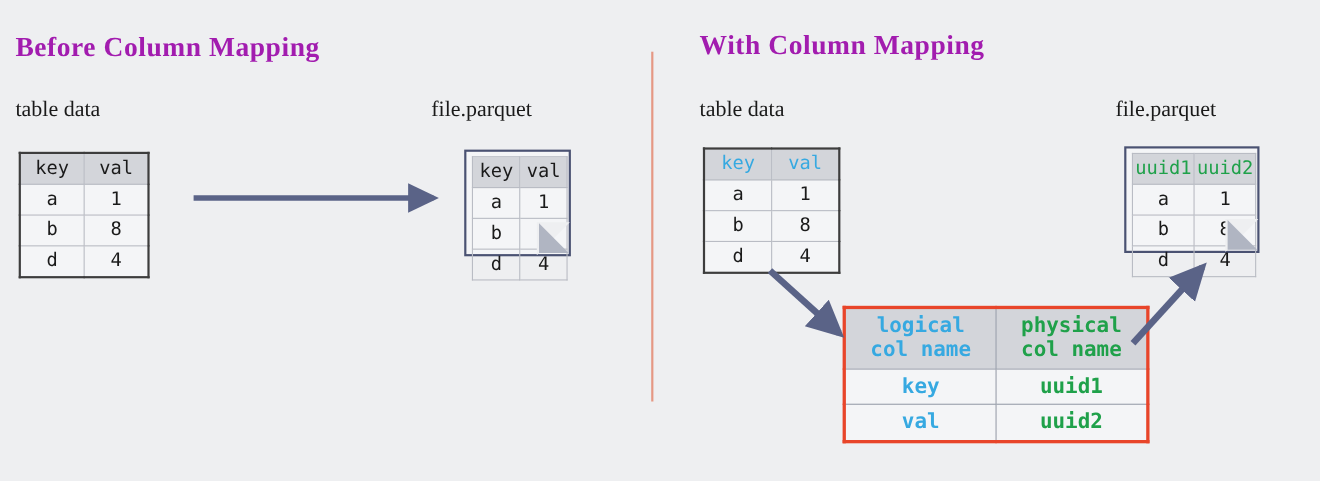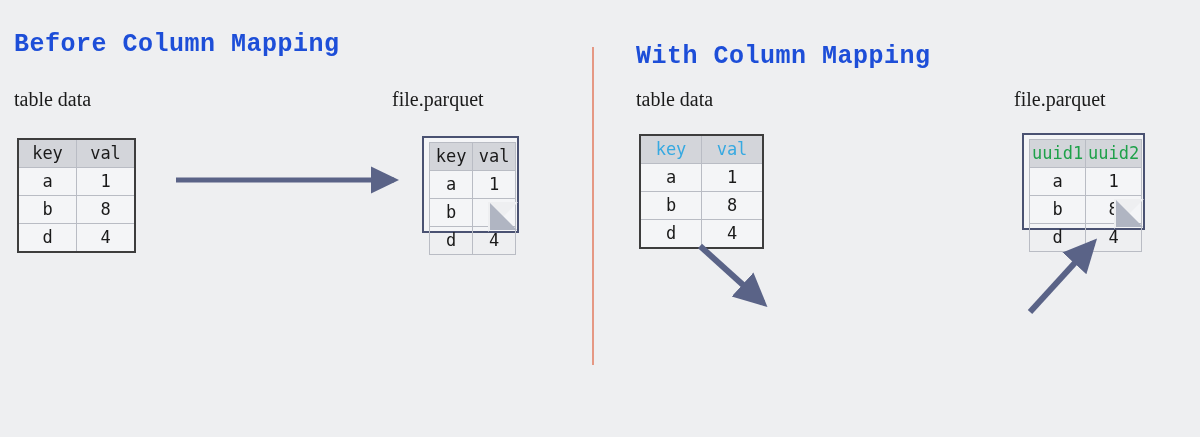--- a/index.html
+++ b/index.html
@@ -15,24 +15,24 @@
     position: relative;
   }
   .canvas {
     position: relative;
     width: 1200px;
     height: 437px;
   }
   .abs { position: absolute; }
 
   .panel-title {
-    font-family: Liberation Mono, monospace;
+    font-family: Liberation Serif, serif;
     font-size: 25px;
     font-weight: bold;
-    color: #1d4ed8;
+    color: #a21caf;
     letter-spacing: 0.5px;
     white-space: nowrap;
   }
   .caption {
     font-family: Liberation Serif, serif;
     font-size: 20px;
     color: #1a1a1a;
     white-space: nowrap;
   }
 
@@ -189,21 +189,21 @@
         </tr>
       </tbody>
         </table>
     </div>
     <span class="fold-fill"></span>
     <span class="fold-tri"></span>
   </div>
 
   <div class="divider" style="left:592px; top:47px; height:318px;"></div>
 
-  <div class="panel-title abs" style="left:636px; top:42px;">With Column Mapping</div>
+  <div class="panel-title abs" style="left:636px; top:28px;">With Column Mapping</div>
 
   <div class="caption abs" style="left:636px; top:88px;">table data</div>
 
   <table class="grid tbl-right abs" style="left:639px; top:134px;">
     <tbody>
         <tr class="hdr">
       <td class="c-blue">key</td>
       <td class="c-blue">val</td>
     </tr>
     <tr>
@@ -243,20 +243,42 @@
           <td>d</td>
           <td>4</td>
         </tr>
       </tbody>
         </table>
     </div>
     <span class="fold-fill"></span>
     <span class="fold-tri"></span>
   </div>
 
+  <table class="tbl-map abs" style="left:766px; top:278px;">
+    <tbody>
+        <tr class="hdr">
+      <td class="c-blue">
+        <span>logical</span><br>
+        <span>col name</span>
+      </td>
+      <td class="c-green">
+        <span>physical</span><br>
+        <span>col name</span>
+      </td>
+    </tr>
+    <tr>
+      <td class="c-blue">key</td>
+      <td class="c-green">uuid1</td>
+    </tr>
+    <tr>
+      <td class="c-blue">val</td>
+      <td class="c-green">uuid2</td>
+    </tr>
+  </tbody>
+    </table>
 
   <svg class="arrow-layer" viewBox="0 0 1200 437">
     <defs>
       <marker id="ah" markerWidth="6" markerHeight="6" refX="4.6" refY="3" orient="auto" markerUnits="strokeWidth">
         <path d="M0,0.3 L5.6,3 L0,5.7 z" fill="#5a6387"></path>
       </marker>
     </defs>
 
     <line x1="176" y1="180" x2="394" y2="180" stroke="#5a6387" stroke-width="5" marker-end="url(#ah)"></line>
 

